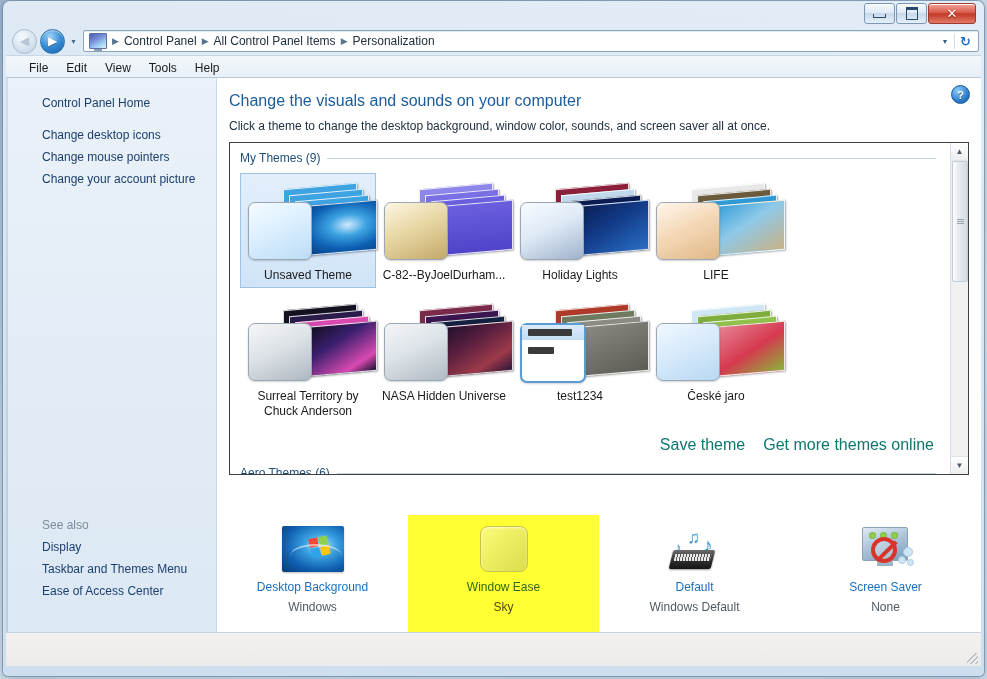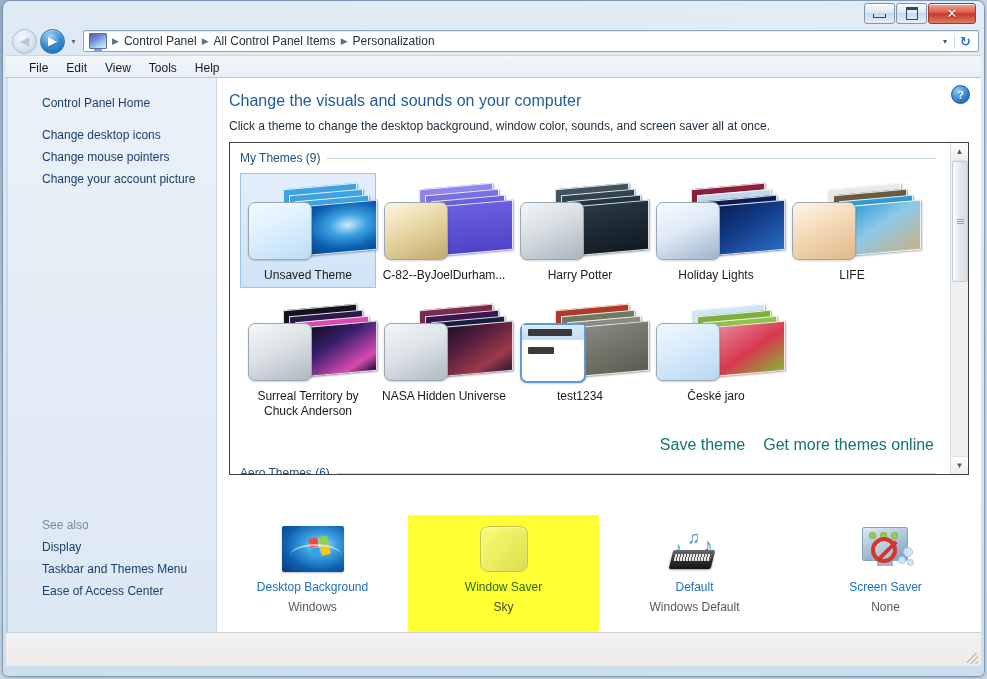--- a/index.html
+++ b/index.html
@@ -363,32 +363,20 @@
                     <span class="s3" style="background: rgb(107, 95, 224);"></span>
                     <span class="s4" style="background: linear-gradient(rgb(107, 95, 224) 0%, rgb(79, 67, 200) 100%);"></span>
                   </div>
                   <div class="winprev" style="background: linear-gradient(155deg, rgb(253, 246, 226) 0%, rgb(232, 215, 165) 45%, rgb(195, 169, 106) 100%);"></div>
                 </div>
                 <div class="tile-label">C-82--ByJoelDurham...</div>
               </div>
               <div class="tile">
                 <div class="thumb">
                   <div class="stack">
-                    <span class="s1" style="background: rgb(64, 83, 95);"></span>
-                    <span class="s2" style="background: rgb(47, 67, 80);"></span>
-                    <span class="s3" style="background: rgb(34, 52, 64);"></span>
-                    <span class="s4" style="background: linear-gradient(170deg, rgb(42, 58, 70) 0%, rgb(16, 26, 34) 100%);"></span>
-                  </div>
-                  <div class="winprev" style="background: linear-gradient(155deg, rgb(243, 246, 248) 0%, rgb(214, 221, 226) 45%, rgb(170, 180, 187) 100%);"></div>
-                </div>
-                <div class="tile-label">Harry Potter</div>
-              </div>
-              <div class="tile">
-                <div class="thumb">
-                  <div class="stack">
                     <span class="s1" style="background: rgb(140, 31, 58);"></span>
                     <span class="s2" style="background: rgb(191, 216, 236);"></span>
                     <span class="s3" style="background: rgb(10, 28, 82);"></span>
                     <span class="s4" style="background: linear-gradient(150deg, rgb(10, 28, 82) 0%, rgb(18, 58, 134) 45%, rgb(42, 110, 196) 100%);"></span>
                   </div>
                   <div class="winprev" style="background: linear-gradient(155deg, rgb(247, 251, 255) 0%, rgb(223, 234, 246) 45%, rgb(159, 178, 204) 100%);"></div>
                 </div>
                 <div class="tile-label">Holiday Lights</div>
               </div>
               <div class="tile">
@@ -510,21 +498,21 @@
             </div>
           </div>
           <div class="set-name">Desktop Background</div>
           <div class="set-value">Windows</div>
         </div>
 
         <div class="setting highlight">
           <div class="set-icon">
               <div class="ic-color"></div>
             </div>
-          <div class="set-name">Window Saver</div>
+          <div class="set-name">Window Ease</div>
           <div class="set-value">Sky</div>
         </div>
 
         <div class="setting">
           <div class="set-icon">
             <div class="ic-sound">
               <span class="note n1">♪</span>
                 <span class="note n2">♫</span>
                 <span class="note n3">♪</span>
               <div class="kbd"></div>

